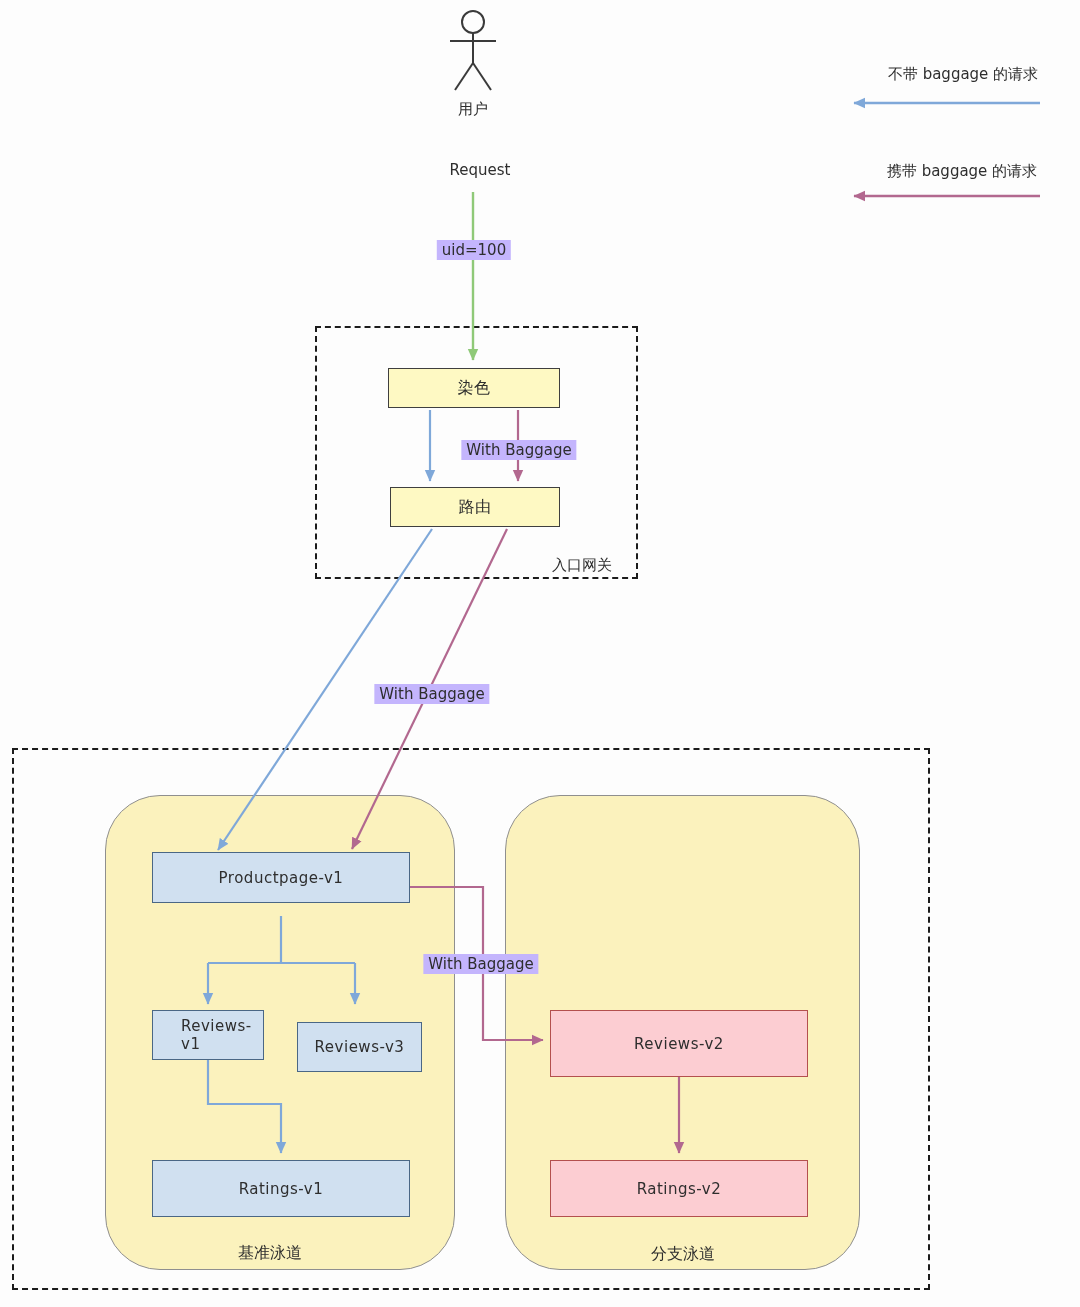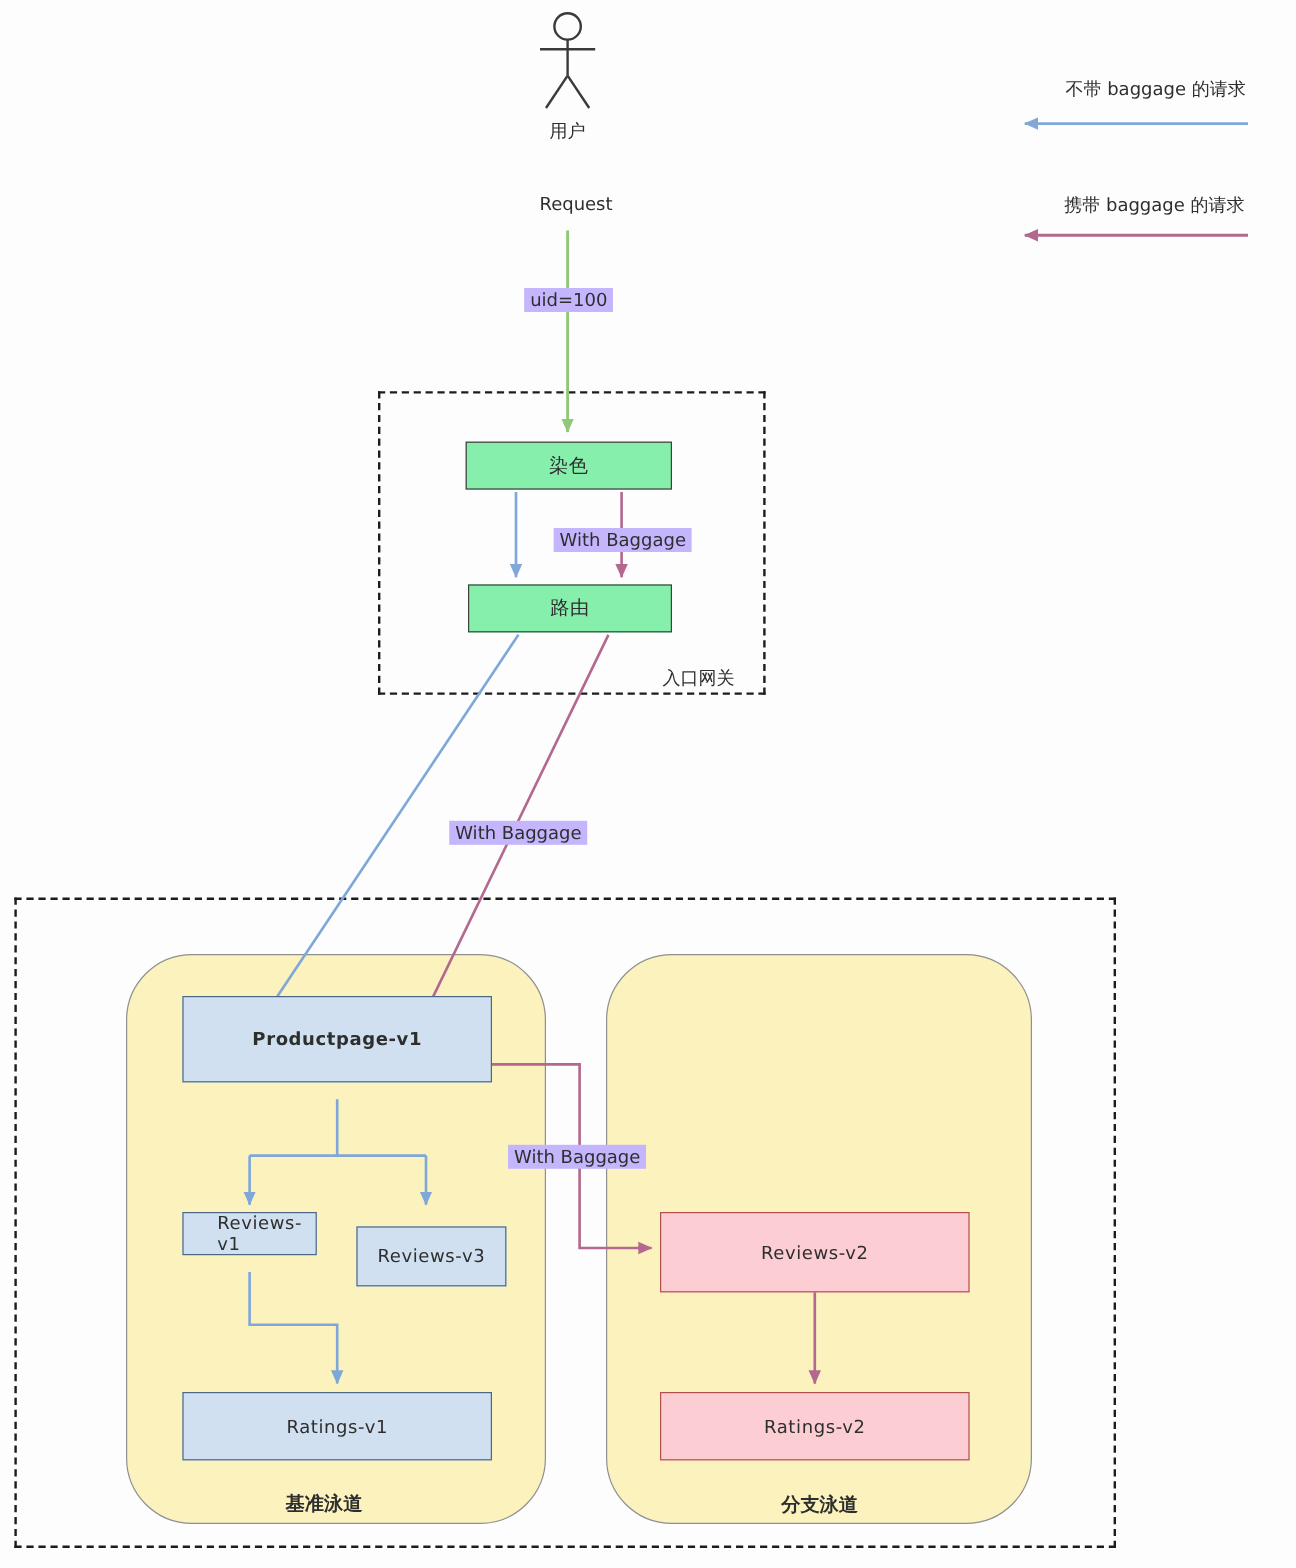--- a/index.html
+++ b/index.html
@@ -39,57 +39,57 @@
   #branch-lane{left:505px;top:795px;width:355px;height:475px;}
   .node{
     position:absolute;
     display:flex;align-items:center;justify-content:center;
     font-size:15px;color:#2e2e2e;
     z-index:3;
     box-sizing:border-box;
     letter-spacing:0.5px;
   }
   .node.gateway-node{
-    background:#86efac;
+    background:#fef9c3;
     border:1.6px solid #3f3f3f;
     font-size:16px;
   }
   .node.blue-node{
     background:#d0e0f0;
     border:1.6px solid #4a6785;
   }
   .node.pink-node{
     background:#fccdd2;
     border:1.6px solid #b3504e;
   }
   #node-dye{left:388px;top:368px;width:172px;height:40px;}
   #node-route{left:390px;top:487px;width:170px;height:40px;}
-  #node-productpage{left:152px;top:830px;width:258px;height:72px;font-weight:bold;}
-  #node-reviews-v1{left:152px;top:1010px;width:112px;height:36px;padding-left:28px;}
+  #node-productpage{left:152px;top:852px;width:258px;height:51px;}
+  #node-reviews-v1{left:152px;top:1010px;width:112px;height:50px;padding-left:28px;}
   #node-reviews-v3{left:297px;top:1010px;width:125px;height:50px;margin-top:12px;}
   #node-ratings-v1{left:152px;top:1160px;width:258px;height:57px;}
   #node-reviews-v2{left:550px;top:1010px;width:258px;height:67px;}
   #node-ratings-v2{left:550px;top:1160px;width:258px;height:57px;}
   .float-label{
     position:absolute;
     z-index:4;
     font-size:15px;color:#2e2e2e;
     white-space:nowrap;
     text-align:right;
   }
   .centered{transform:translateX(-50%);}
   .bg-label{background:#c4b5fd;padding:1px 5px;}
   #user-label{left:473px;top:100px;}
   #request-label{left:480px;top:161px;}
   #uid-label{left:474px;top:240px;}
   #with-baggage-gw{left:519px;top:440px;}
   #gateway-title{left:552px;top:556px;}
   #with-baggage-mid{left:432px;top:684px;}
   #with-baggage-cross{left:481px;top:954px;}
-  .lane-title{font-weight:bold;font-size:16px;}
+  .lane-title{font-weight:normal;font-size:16px;}
   #baseline-lane-title{left:270px;top:1243px;}
   #branch-lane-title{left:683px;top:1244px;}
   #legend-no-baggage{left:963px;top:65px;}
   #legend-with-baggage{left:962px;top:162px;}
 </style>
 </head>
 <body>
 
 <div id="canvas">
 

